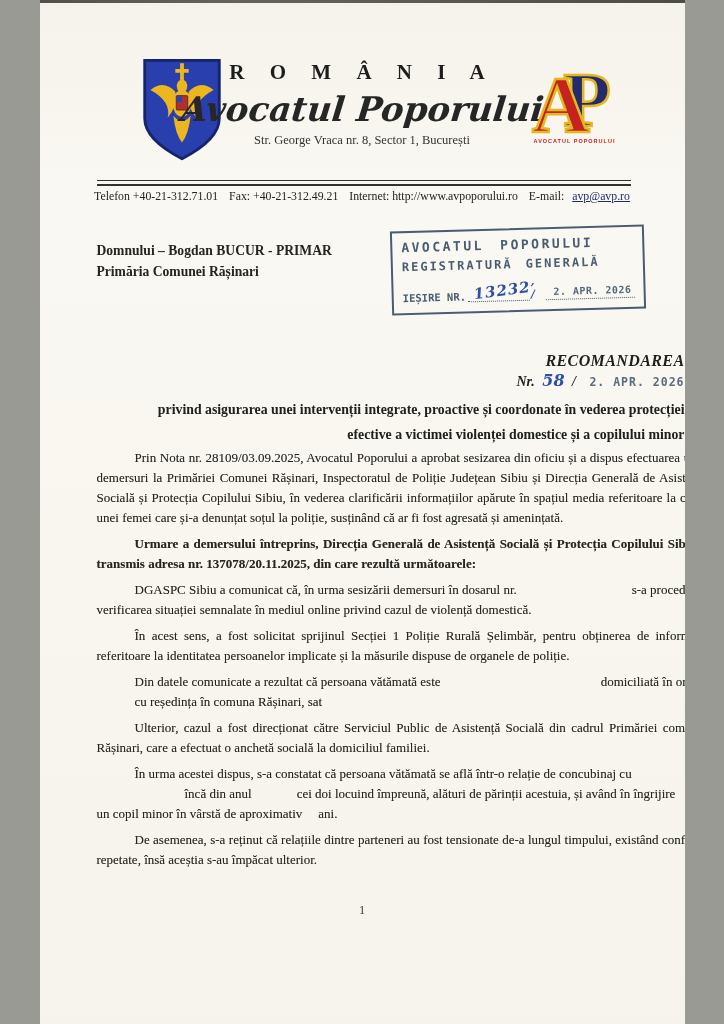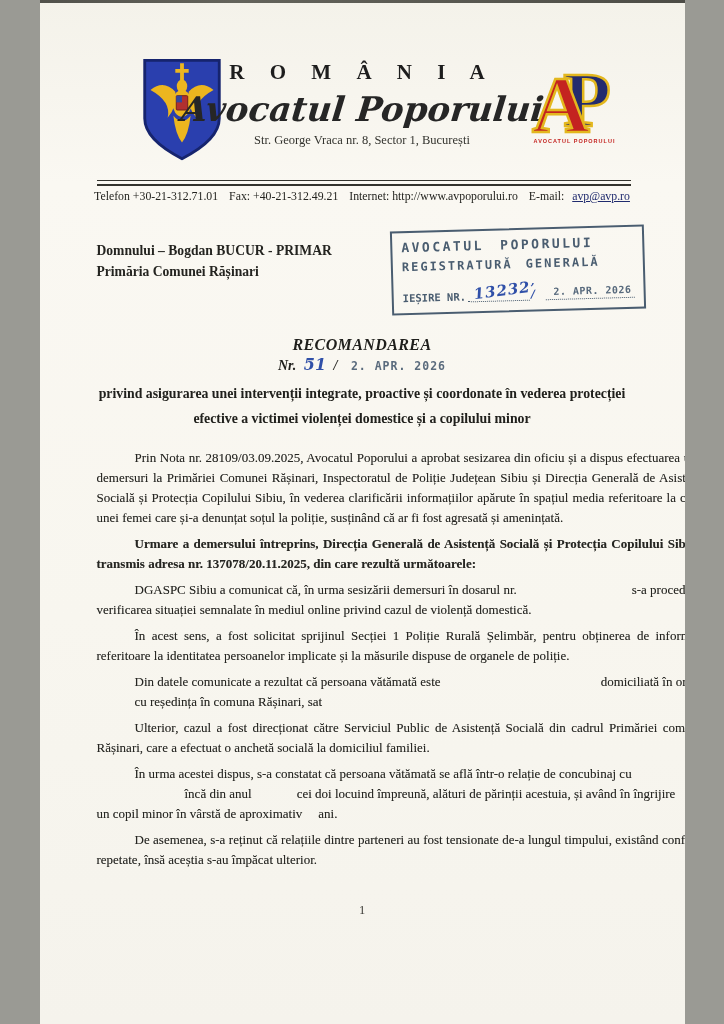--- a/index.html
+++ b/index.html
@@ -44,21 +44,21 @@
   .num-wrap{width:64px;margin-left:2px;}
   .date-wrap{width:92px;margin-left:2px;}
   .hand{font-family:"DejaVu Serif",serif;font-style:italic;color:#3050a8;}
   .stamp .hand-number{position:absolute;left:6px;bottom:1px;font-size:15px;font-weight:bold;
     transform:rotate(-6deg);letter-spacing:1px;}
   .stamp-sep{margin:0 1px;font-size:11px;}
   .stamp .stamp-date{position:absolute;left:8px;bottom:2px;font-size:10px;white-space:nowrap;
     letter-spacing:0.5px;color:#57697c;}
 
   
-  .title-block{position:absolute;top:336px;left:0;width:100%;text-align:center;}
+  .title-block{position:absolute;top:352px;left:0;width:100%;text-align:right;}
   .heading{font-size:16px;font-weight:bold;font-style:italic;letter-spacing:0.4px;color:#1f1f1c;}
   .nr-line{margin-top:1px;font-size:14px;font-weight:bold;font-style:italic;color:#1f1f1c;}
   .nr-value{font-size:16px;font-weight:bold;margin:0 4px;}
   .nr-sep{margin-right:10px;}
   .date-stamp{font-family:"DejaVu Sans Mono",monospace;font-style:normal;font-weight:bold;
     font-size:11.5px;color:#5a6b7d;letter-spacing:1px;}
   .subject{margin-top:7px;font-size:13.8px;font-weight:bold;line-height:25px;color:#20201c;}
 
   
   .body-text{position:absolute;top:448px;left:57px;width:611px;
@@ -108,21 +108,21 @@
     <svg viewBox="0 0 100 84" width="100" height="84">
       <text x="62" y="70" font-family="Liberation Serif, serif" font-size="78" font-weight="bold" fill="#232b6e" stroke="#e3b71e" stroke-width="2.5" text-anchor="middle">P</text>
       <text x="36" y="76" font-family="Liberation Serif, serif" font-size="80" font-weight="bold" fill="#c42320" stroke="#e3b71e" stroke-width="2.5" text-anchor="middle">A</text>
     </svg>
     <div class="ap-logo-caption">AVOCATUL POPORULUI</div>
   </div>
 
   <div class="rule"></div>
 
   <div class="contact">
-    <span>Telefon +30-21-312.71.01</span>
+    <span>Telefon +40-21-312.71.01</span>
     <span>Fax: +40-21-312.49.21</span>
     <span>Internet: http://www.avpoporului.ro</span>
     <span>E-mail:</span><span class="email">avp@avp.ro</span>
   </div>
 
   <div class="addr-row">
     <div class="addressee">
       <div>Domnului – Bogdan BUCUR - PRIMAR</div>
       <div>Primăria Comunei Rășinari</div>
     </div>
@@ -139,21 +139,21 @@
             <span class="stamp-date">2. APR. 2026</span>
           </span>
       </div>
     </div>
   </div>
 
   <div class="title-block">
     <div class="heading">RECOMANDAREA</div>
     <div class="nr-line">
       <span>Nr.</span>
-      <span class="hand nr-value">51</span>
+      <span class="hand nr-value">58</span>
       <span class="nr-sep">/</span>
       <span class="date-stamp">2. APR. 2026</span>
     </div>
     <div class="subject">
       <div>privind asigurarea unei intervenții integrate, proactive și coordonate în vederea protecției</div>
       <div>efective a victimei violenței domestice și a copilului minor</div>
     </div>
   </div>
 
   <div class="body-text">

